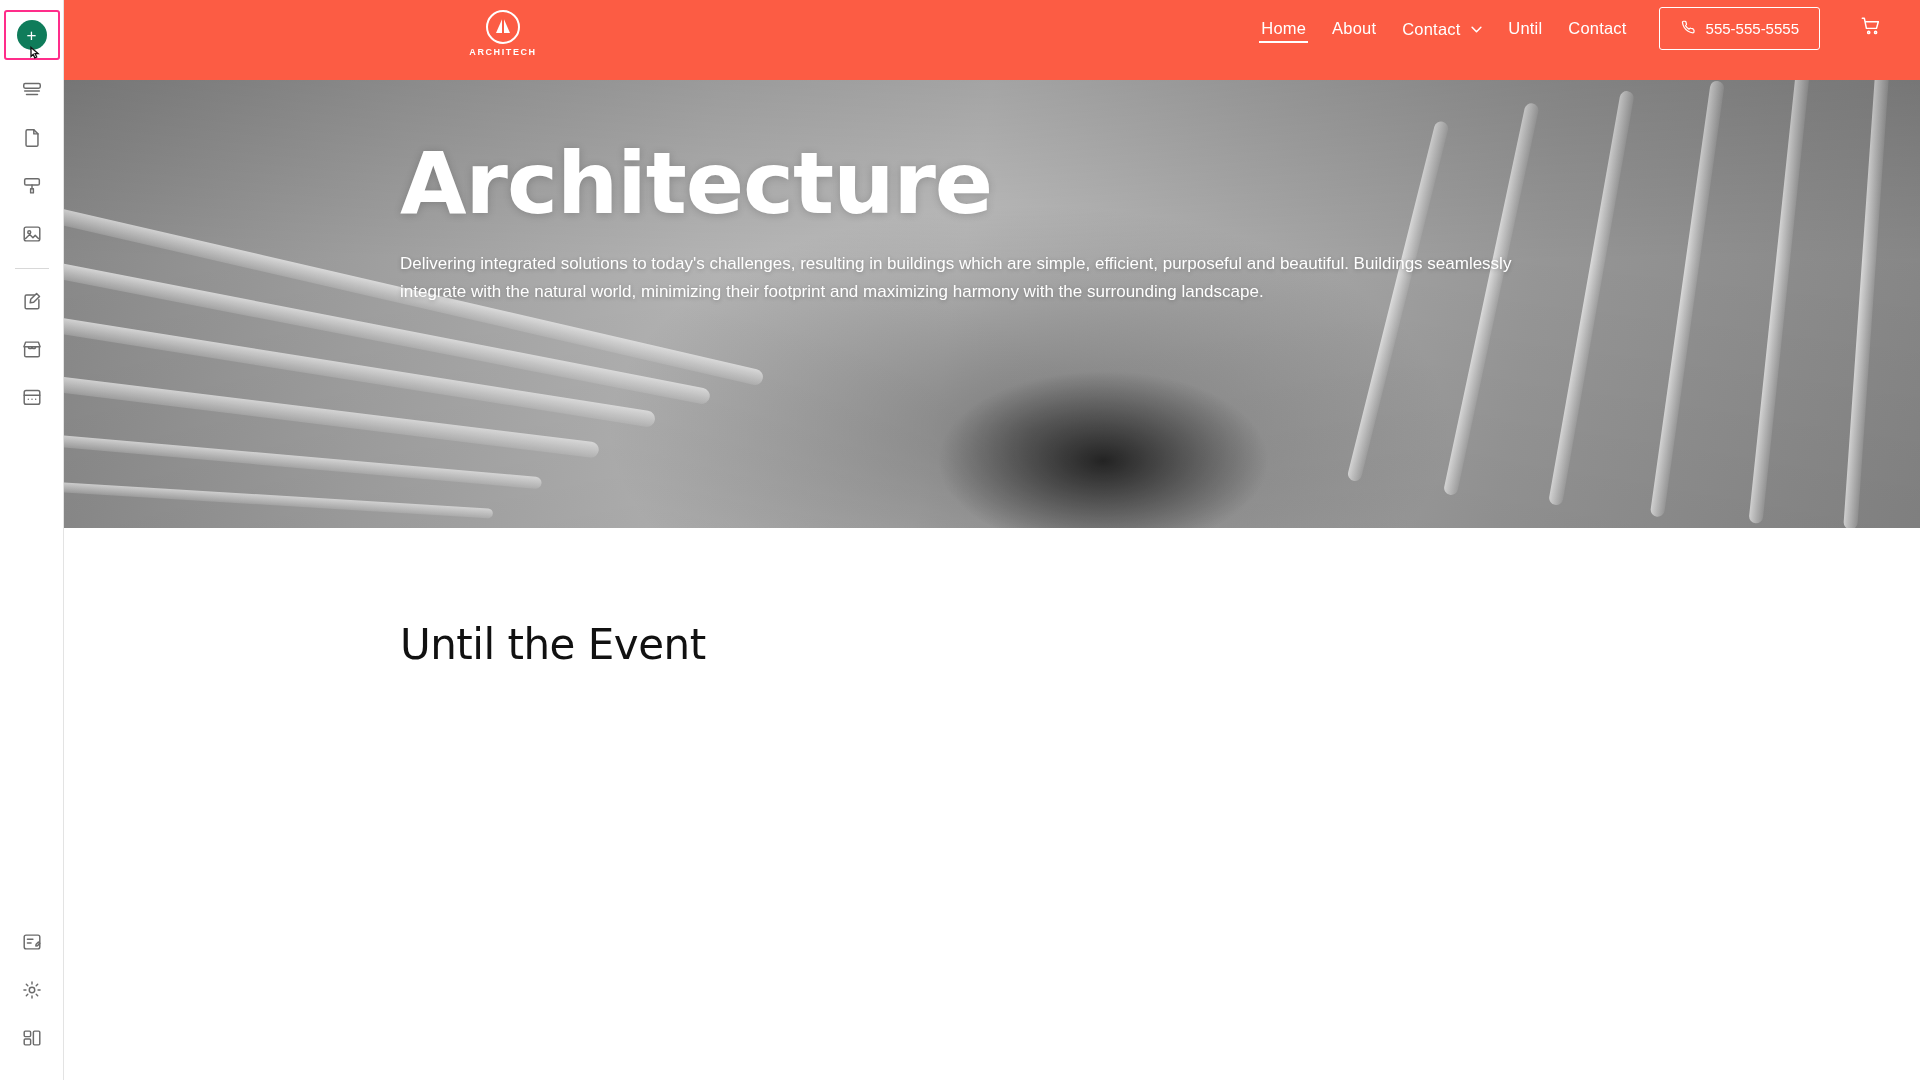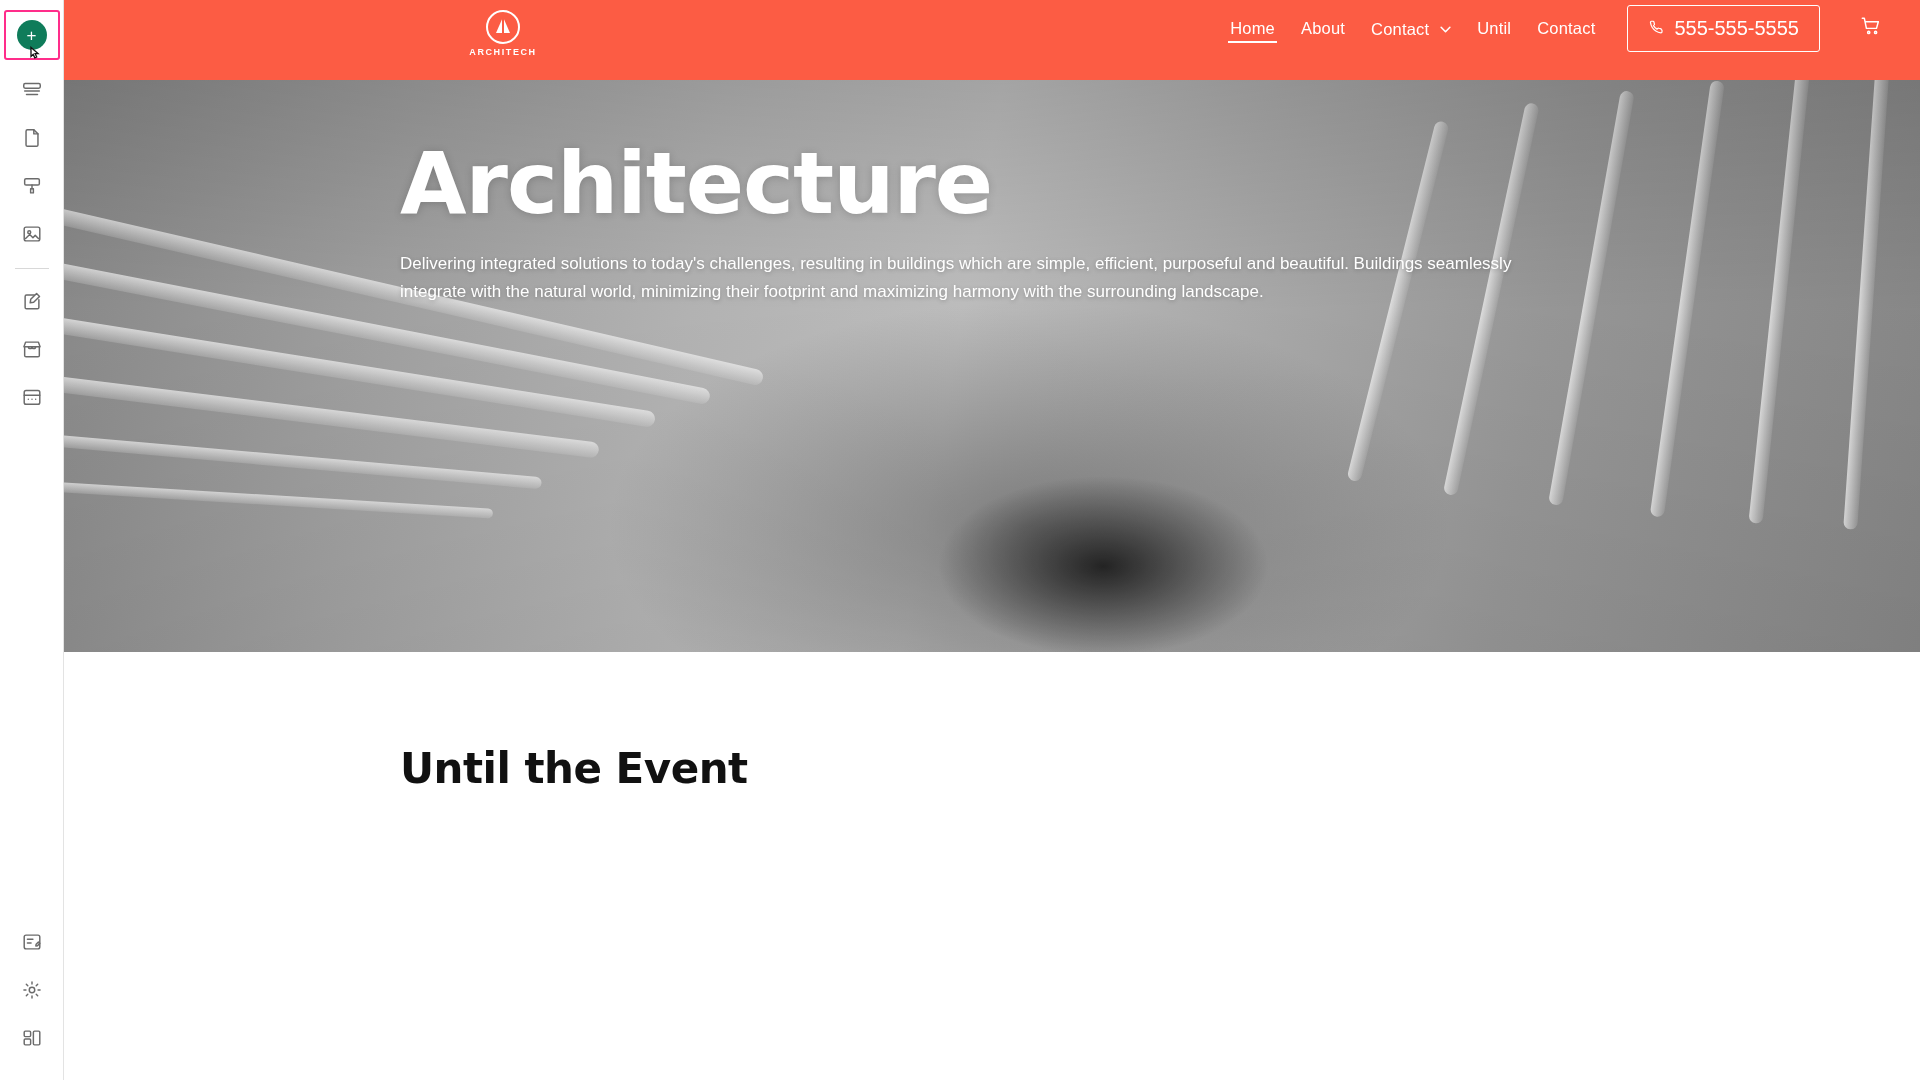--- a/index.html
+++ b/index.html
@@ -164,36 +164,36 @@
     margin-left: 6px;
     vertical-align: 2px;
   }
   .phone-btn {
     display: flex;
     align-items: center;
     gap: 10px;
     border: 1.5px solid #ffffff;
     border-radius: 3px;
     color: #ffffff;
-    font-size: 20px;
+    font-size: 15px;
     padding: 11px 20px;
     margin-left: 8px;
     white-space: nowrap;
   }
   .cart-btn {
     color: #ffffff;
     margin-left: 18px;
     display: flex;
     align-items: center;
   }
 
   
   .hero {
     position: relative;
-    height: 572px;
+    height: 448px;
     overflow: hidden;
     background: #4d7c0f;
   }
   .hero-photo {
     position: absolute;
     inset: 0;
     background:
       radial-gradient(ellipse 220px 120px at 56% 85%, rgba(20,20,20,.85) 0%, rgba(60,60,60,.25) 60%, rgba(0,0,0,0) 75%),
       radial-gradient(ellipse 600px 320px at 52% 78%, rgba(90,90,90,.55) 0%, rgba(150,150,150,0) 70%),
       linear-gradient(100deg, #8f8f8f 0%, #a9a9a9 18%, #bdbdbd 34%, #c8c8c8 48%, #b4b4b4 62%, #9f9f9f 78%, #8d8d8d 100%);
@@ -241,21 +241,21 @@
 
   
   .section {
     background: #ffffff;
     padding: 92px 0 0 336px;
     height: 540px;
   }
   .section-title {
     font-family: "DejaVu Sans", sans-serif;
     font-size: 42px;
-    font-weight: 700;
+    font-weight: 400;
     color: #111111;
     letter-spacing: -.5px;
   }
 </style>
 </head>
 <body>
 
 <div id="app">
 
   <div class="rail">

